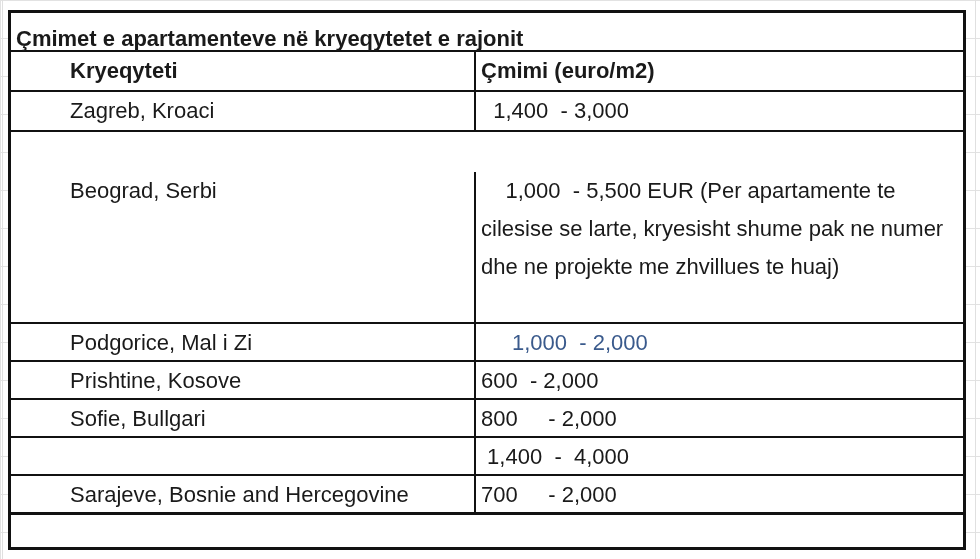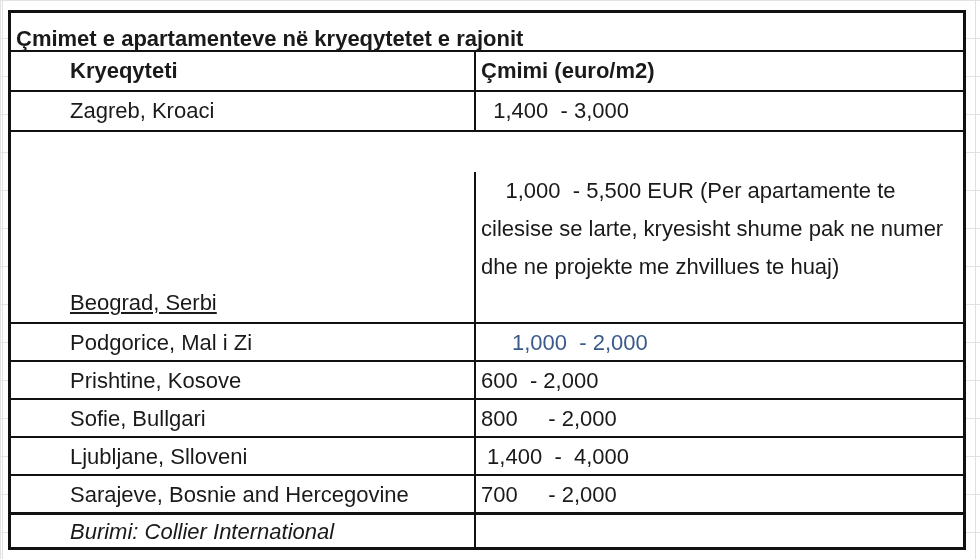--- a/index.html
+++ b/index.html
@@ -24,21 +24,21 @@
     .row { position: absolute; left: 0; right: 0; border-bottom: 2px solid #111; box-sizing: border-box; }
     .row.last { border-bottom: none; }
     .cell {
       position: absolute; top: 0; bottom: 0; box-sizing: border-box;
       font-size: 22px; line-height: 38px; padding-left: 5px; white-space: pre;
     }
     .c1 { left: 14px; width: 528px; margin-left: 40px; }
     .c2 { left: 463px; right: 0; border-left: 2px solid #111; }
     .title-cell { left: 0; right: 0; font-weight: bold; line-height: 40px; margin-top: 6px; }
     .bold { font-weight: bold; }
-    .bottom-align { display: flex; align-items: flex-end; line-height: 38px; text-decoration: underline; }
+    .bottom-align { display: flex; align-items: flex-start; line-height: 38px; }
     .wrap { white-space: pre-wrap; line-height: 38px; }
     .blue { color: #3a5a8c; padding-left: 36px; }
     .italic { font-style: italic; }
   </style>
 </head>
 <body>
 
 <div class="gridbg"></div>
 <div class="vline" style="left:2px"></div>
 <div class="vline" style="left:975px"></div>
@@ -65,24 +65,19 @@
   </div>
   <div class="row" style="top:349px;height:38px">
     <div class="cell c1">Prishtine, Kosove</div>
     <div class="cell c2">600  - 2,000</div>
   </div>
   <div class="row" style="top:387px;height:38px">
     <div class="cell c1">Sofie, Bullgari</div>
     <div class="cell c2">800     - 2,000</div>
   </div>
   <div class="row" style="top:425px;height:38px">
-    <div class="cell c1">Ljubljane, Slloveni</div>
     <div class="cell c2"> 1,400  -  4,000</div>
   </div>
   <div class="row" style="top:463px;height:39px;border-bottom-width:3px">
     <div class="cell c1">Sarajeve, Bosnie and Hercegovine</div>
     <div class="cell c2">700     - 2,000</div>
   </div>
-  <div class="row last" style="top:502px;height:32px">
-    <div class="cell c1 italic" style="line-height:34px">Burimi: Collier International</div>
-    <div class="cell c2"></div>
-  </div>
 </div>
 
 </body></html>

